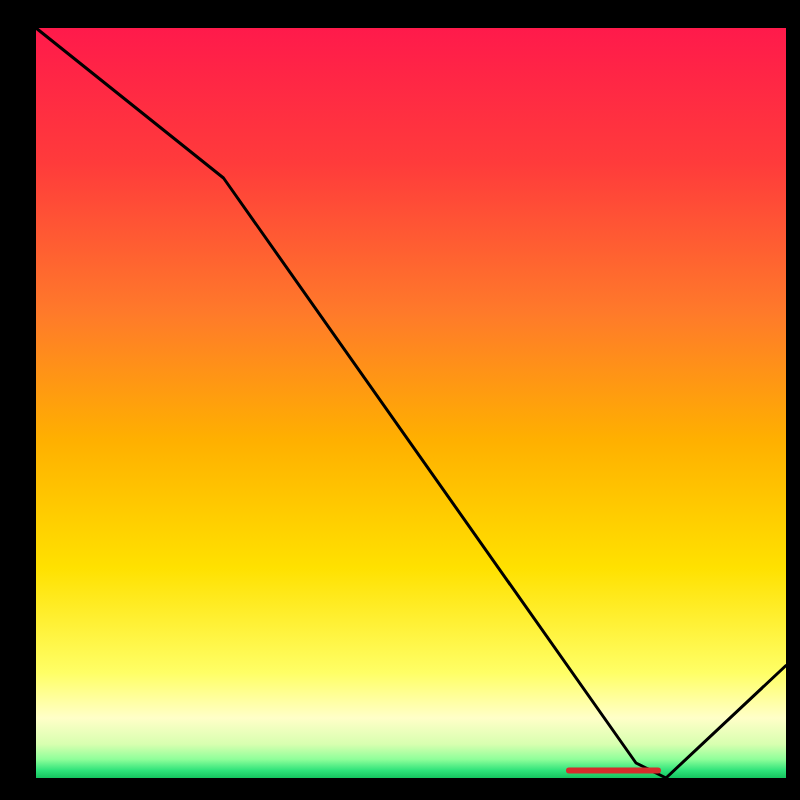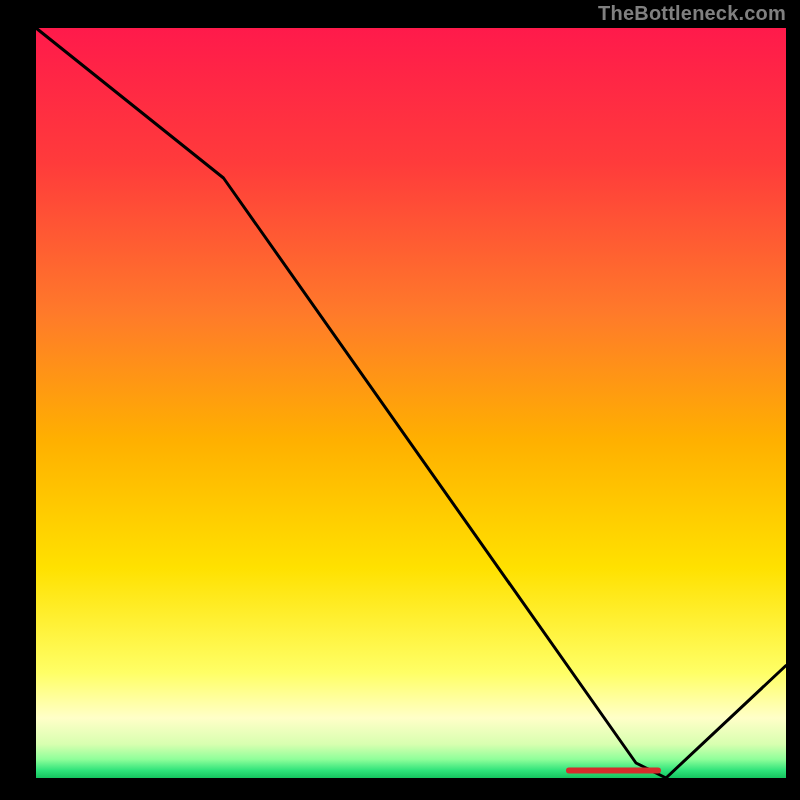--- a/index.html
+++ b/index.html
@@ -28,21 +28,20 @@
     letter-spacing: 0.2px;
   }
   svg {
     display: block;
   }
 </style>
 </head>
 <body>
 
 <div class="frame">
-  <div class="watermark">TheBottleneck.com</div>
 
   <svg width="800" height="800">
     <defs>
       <linearGradient id="bg-grad" x1="0" y1="0" x2="0" y2="1">
           <stop offset="0%" stop-color="#ff1a4b"></stop>
           <stop offset="18%" stop-color="#ff3b3b"></stop>
           <stop offset="38%" stop-color="#ff7a2a"></stop>
           <stop offset="55.00000000000001%" stop-color="#ffb000"></stop>
           <stop offset="72%" stop-color="#ffe100"></stop>
           <stop offset="86%" stop-color="#ffff66"></stop>

